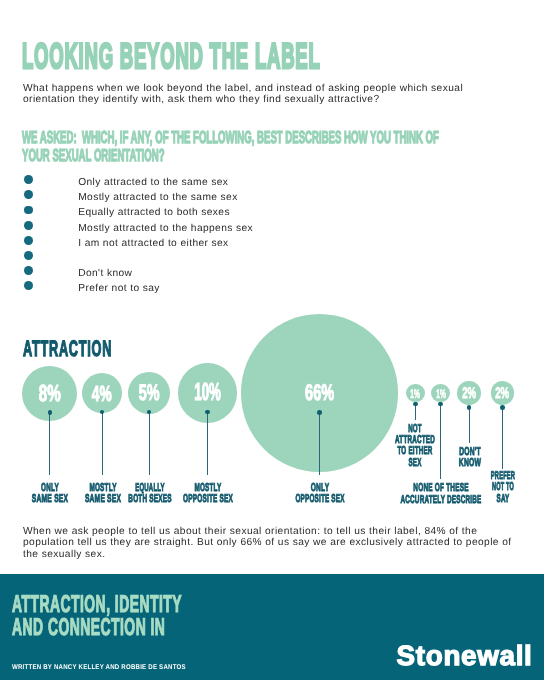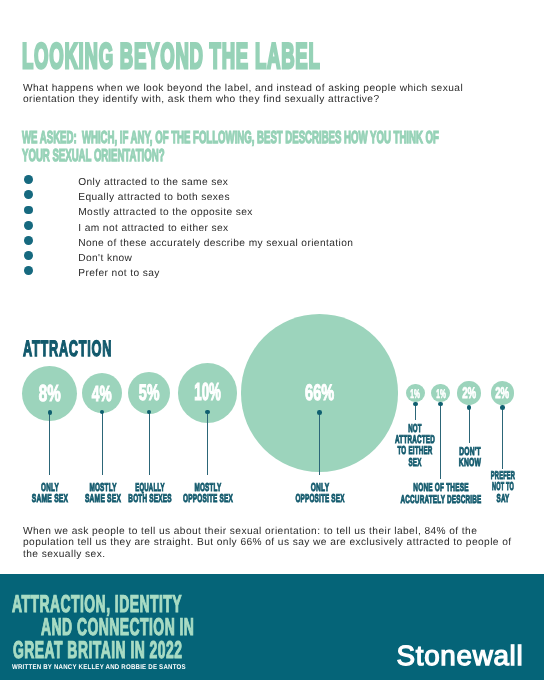--- a/index.html
+++ b/index.html
@@ -42,29 +42,29 @@
   .sdot{position:absolute;width:4.6px;height:4.6px;border-radius:50%;background:#0f5f70;}
   .clabel{position:absolute;color:#12596c;}
   .clabel .lline{position:absolute;left:50%;white-space:nowrap;font-weight:700;
                  font-size:11.4px;line-height:11.4px;letter-spacing:0.35px;
                  transform-origin:50% 0;-webkit-text-stroke:0.9px #12596c;}
   
   #conclusion{position:absolute;left:23px;top:526.4px;width:510px;font-size:10.2px;
               line-height:11.1px;color:#2b2b2b;letter-spacing:0.42px;}
   
   #footer{position:absolute;left:0;top:574px;width:544px;height:106px;background:#056478;}
-  #ftitle{position:absolute;left:12px;top:593.8px;text-align:right;}
+  #ftitle{position:absolute;left:12px;top:593.8px;}
   #ftitle .fline{font-weight:700;font-size:24.2px;line-height:22.6px;color:#a9dcc4;
                  transform:scaleX(0.575);letter-spacing:0.83px;
                  -webkit-text-stroke:1.2px #a9dcc4;}
   #byline{position:absolute;left:12px;top:664.2px;font-weight:700;font-size:6.9px;
           line-height:7px;color:#ffffff;letter-spacing:0.25px;white-space:nowrap;
           transform:scaleX(0.885);transform-origin:0 0;}
   #logo{position:absolute;left:396.5px;top:641.5px;}
-  #logo .wm{font-weight:400;font-size:27.8px;line-height:27.8px;color:#ffffff;
+  #logo .wm{font-weight:700;font-size:27.8px;line-height:27.8px;color:#ffffff;
             letter-spacing:0.7px;white-space:nowrap;-webkit-text-stroke:1.25px #ffffff;}
 </style>
 </head>
 <body>
 
 <div class="page">
 
   <div id="headline">
     <span class="cond">LOOKING BEYOND THE LABEL</span>
   </div>
@@ -74,24 +74,25 @@
     <div>orientation they identify with, ask them who they find sexually attractive?</div>
   </div>
 
   <div id="question">
     <div><span class="cond qline">WE ASKED:&nbsp; WHICH, IF ANY, OF THE FOLLOWING, BEST DESCRIBES HOW YOU THINK OF</span></div>
     <div><span class="cond qline">YOUR SEXUAL ORIENTATION?</span></div>
   </div>
 
   <div id="optlist">
       <div class="opt"><span class="dot"></span><span class="olabel">Only attracted to the same sex</span></div>
+      <div class="opt"><span class="dot"></span><span class="olabel">Mostly attracted to the same sex</span></div>
       <div class="opt"><span class="dot"></span><span class="olabel">Equally attracted to both sexes</span></div>
-      <div class="opt"><span class="dot"></span><span class="olabel">Mostly attracted to the opposite sex</span></div>
+      <div class="opt"><span class="dot"></span><span class="olabel">Mostly attracted to the happens sex</span></div>
       <div class="opt"><span class="dot"></span><span class="olabel">I am not attracted to either sex</span></div>
-      <div class="opt"><span class="dot"></span><span class="olabel">None of these accurately describe my sexual orientation</span></div>
+      <div class="opt"><span class="dot"></span></div>
       <div class="opt"><span class="dot"></span><span class="olabel">Don't know</span></div>
       <div class="opt"><span class="dot"></span><span class="olabel">Prefer not to say</span></div>
     </div>
 
   <div id="chart">
     <div id="attractionTitle">
       <span class="cond">ATTRACTION</span>
     </div>
   <div class="bub" style="left: 22.3px; top: 47.5px; width: 55px; height: 55px;">
         <span class="bwrap"><span class="bval" style="font-size: 23.3px; line-height: 23.3px; -webkit-text-stroke: 1.165px rgb(255, 255, 255); transform: translateY(-10.85px) scaleX(0.6518);">8%</span></span>
@@ -182,20 +183,19 @@
   <div id="conclusion">
     <div>When we ask people to tell us about their sexual orientation: to tell us their label, 84% of the</div>
     <div>population tell us they are straight. But only 66% of us say we are exclusively attracted to people of</div>
     <div>the sexually sex.</div>
   </div>
 
   <div id="footer"></div>
   <div id="ftitle">
     <div><span class="cond fline">ATTRACTION, IDENTITY</span></div>
     <div><span class="cond fline">AND CONNECTION IN</span></div>
-    <div><span class="cond fline">GREAT BRITAIN IN 2022</span></div>
   </div>
   <div id="byline">WRITTEN BY NANCY KELLEY AND ROBBIE DE SANTOS</div>
   <div id="logo">
       <div class="wm">Stonewall</div>
     </div>
 
 </div>
 
 </body></html>

